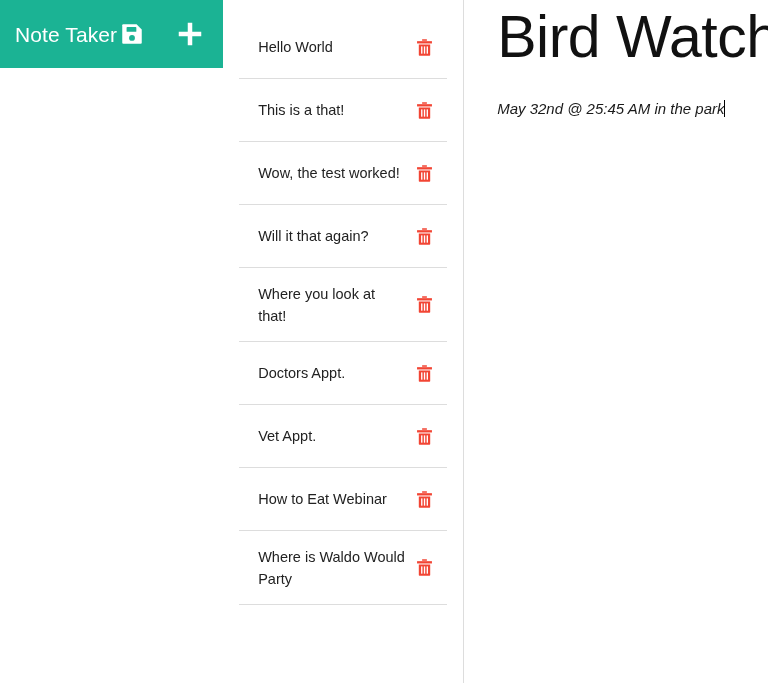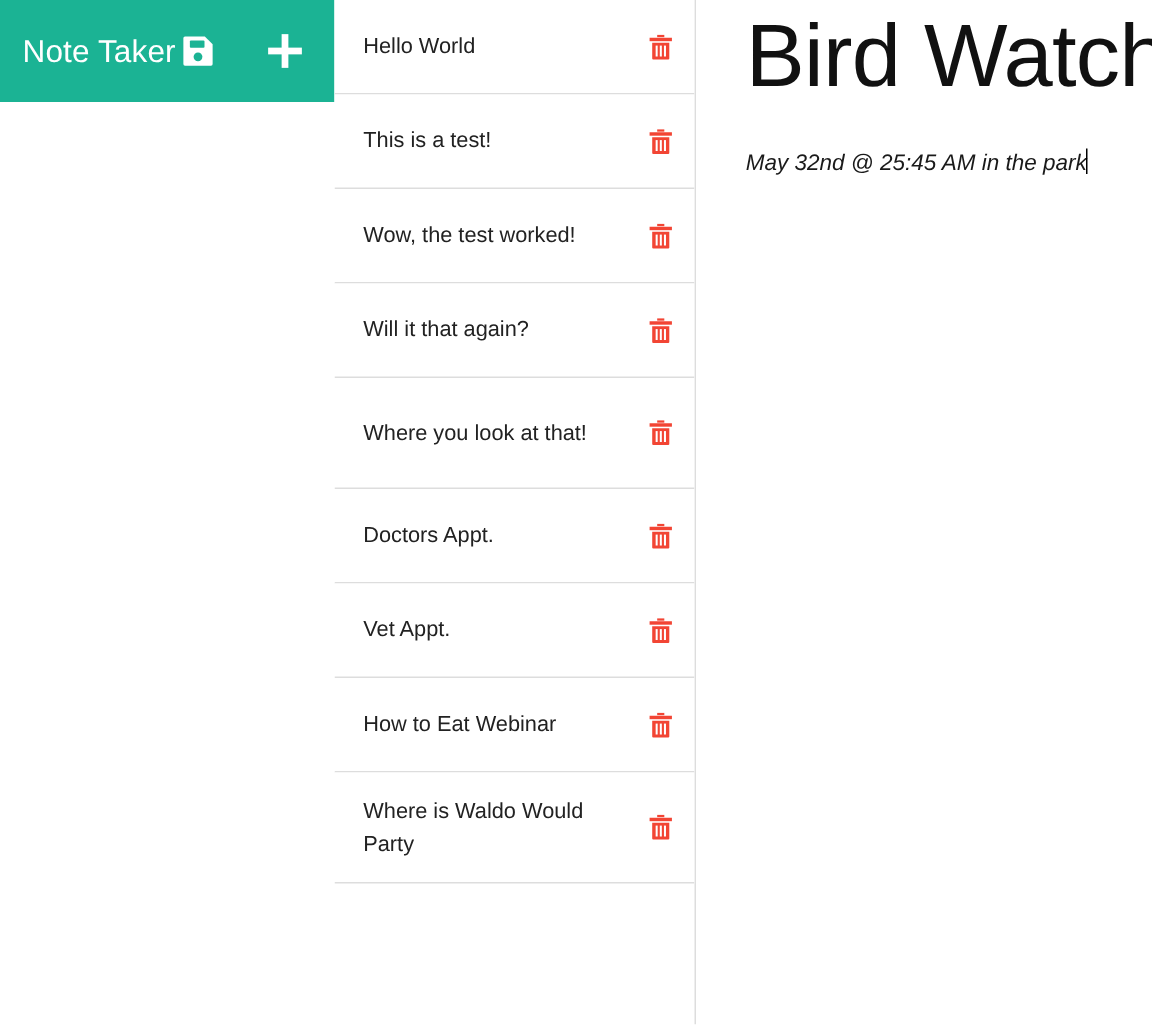--- a/index.html
+++ b/index.html
@@ -70,21 +70,21 @@
   .sidebar {
     width: 241px;
     min-width: 241px;
     box-sizing: border-box;
     border-right: 1px solid #dddddd;
     background: #ffffff;
     overflow: hidden;
   }
   .note-list {
     list-style: none;
-    margin: 0;
+    margin: 16px;
     padding: 0;
   }
   .note-item {
     box-sizing: border-box;
     border-bottom: 1px solid #dddddd;
     padding: 0 12px 0 19px;
     min-height: 63px;
     display: flex;
     align-items: center;
     justify-content: space-between;
@@ -198,21 +198,21 @@
                   <rect x="2.6" y="4" width="18.8" height="2.9" fill="#F24534"></rect>
                   <path d="M4.8 8.2h14.4v13.2a.9.9 0 0 1-.9.9H5.7a.9.9 0 0 1-.9-.9z" fill="#F24534"></path>
                   <rect x="7.7" y="10.6" width="1.7" height="9.2" fill="#ffffff"></rect>
                   <rect x="11.2" y="10.6" width="1.7" height="9.2" fill="#ffffff"></rect>
                   <rect x="14.7" y="10.6" width="1.7" height="9.2" fill="#ffffff"></rect>
                 </svg>
               </span>
             </button>
           </li>
           <li class="note-item">
-            <span class="note-label">This is a test!</span>
+            <span class="note-label">This is a that!</span>
             <button class="delete-btn">
               <span>
                 <svg width="19" height="19" viewBox="0 0 24 24" aria-hidden="true">
                   <rect x="9" y="1.6" width="6" height="1.9" fill="#F24534"></rect>
                   <rect x="2.6" y="4" width="18.8" height="2.9" fill="#F24534"></rect>
                   <path d="M4.8 8.2h14.4v13.2a.9.9 0 0 1-.9.9H5.7a.9.9 0 0 1-.9-.9z" fill="#F24534"></path>
                   <rect x="7.7" y="10.6" width="1.7" height="9.2" fill="#ffffff"></rect>
                   <rect x="11.2" y="10.6" width="1.7" height="9.2" fill="#ffffff"></rect>
                   <rect x="14.7" y="10.6" width="1.7" height="9.2" fill="#ffffff"></rect>
                 </svg>

